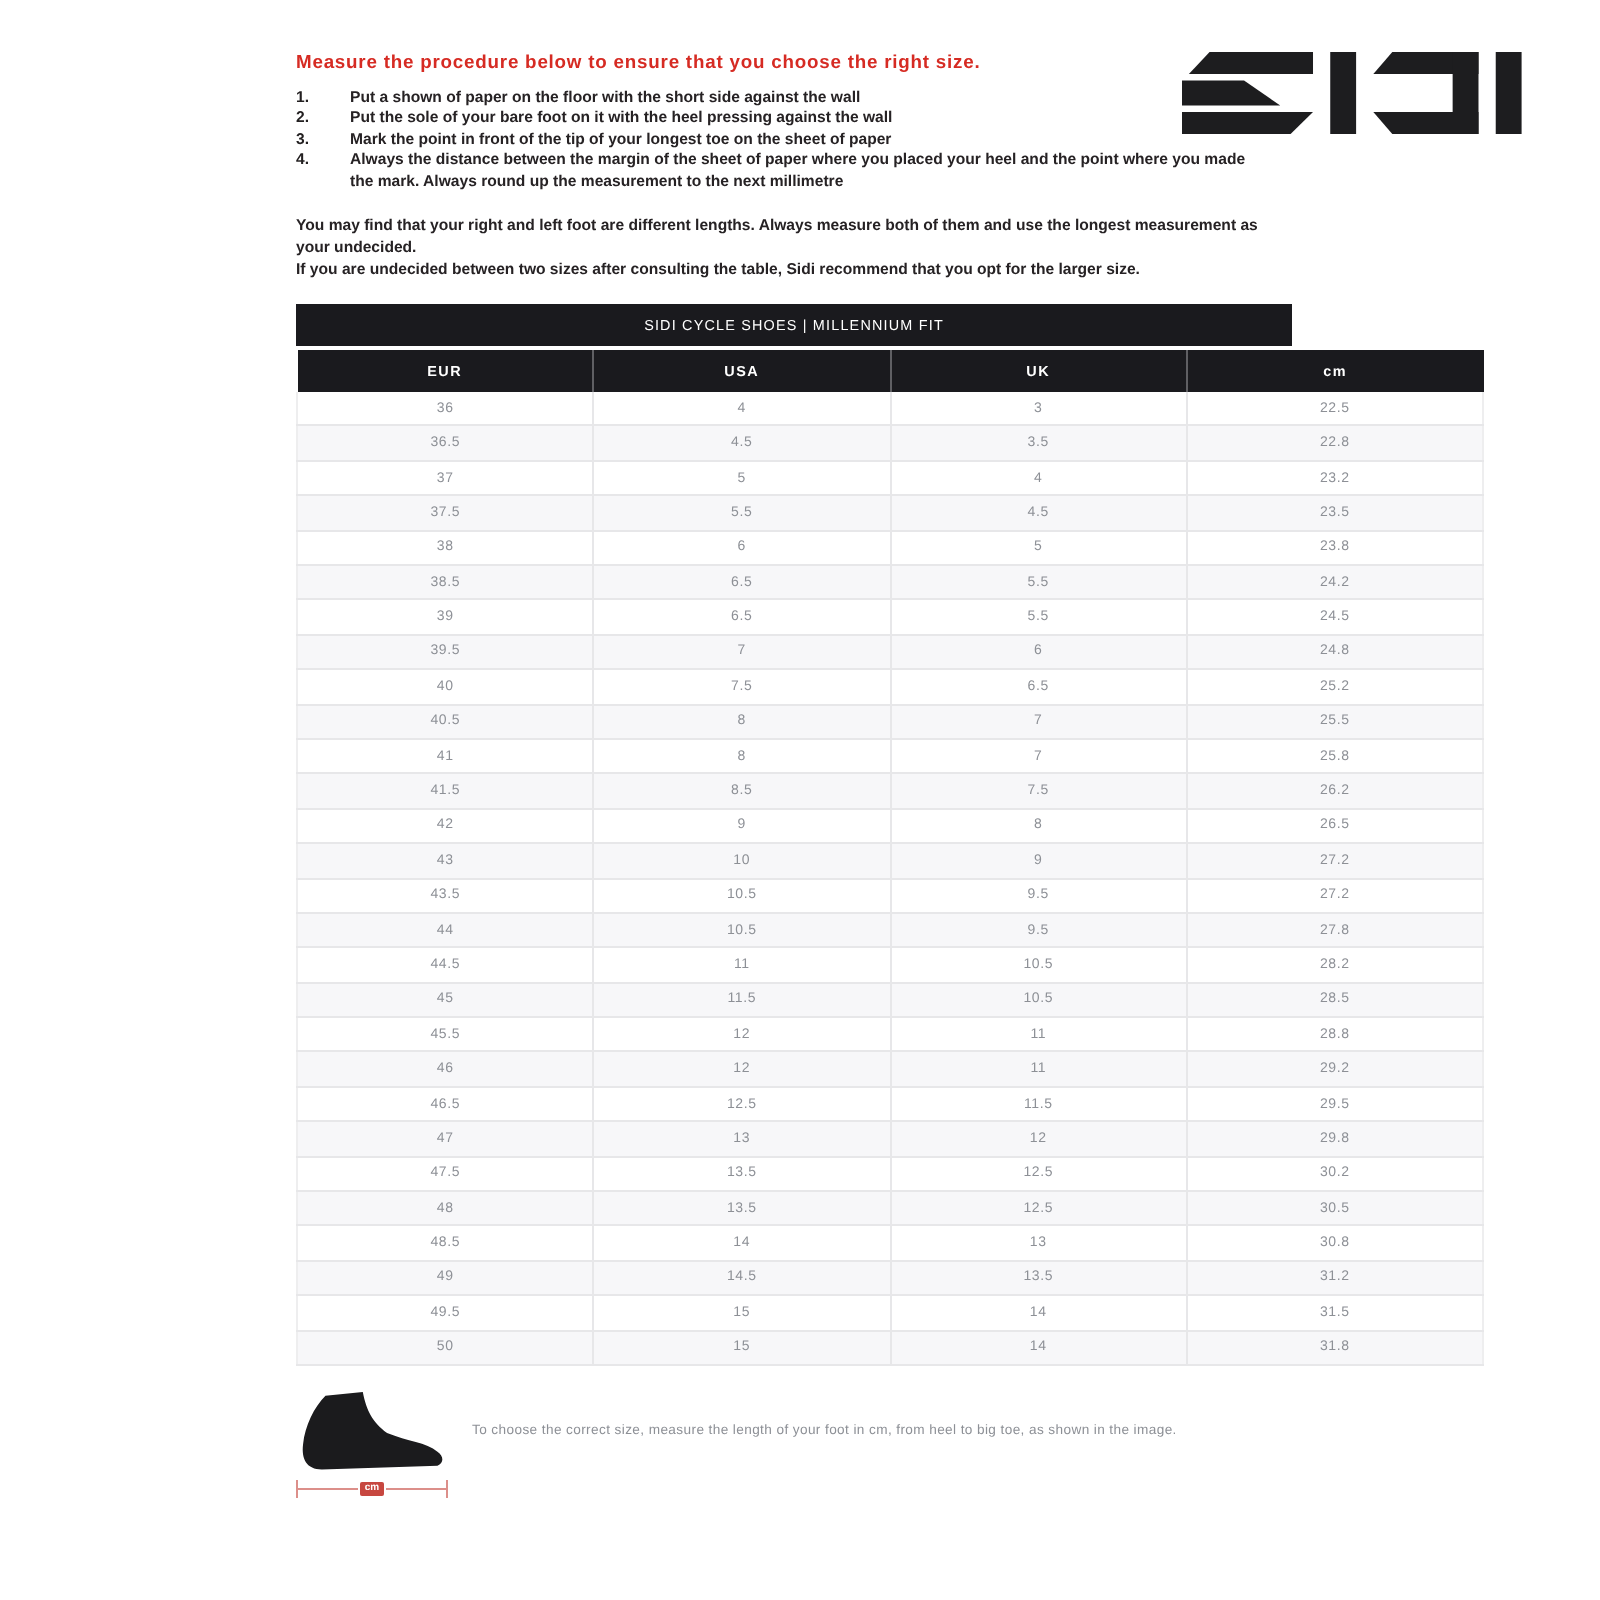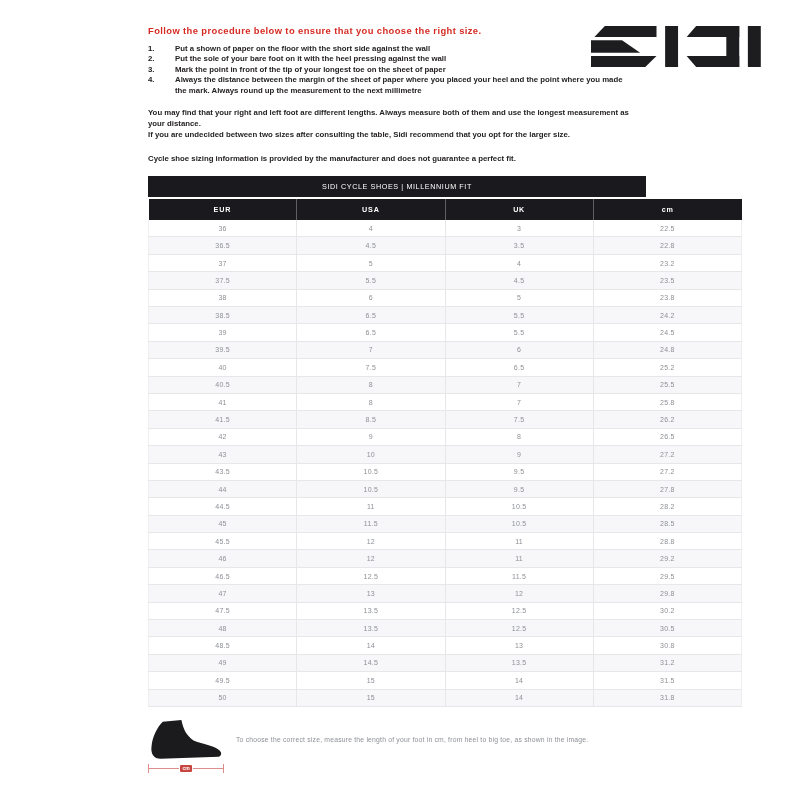--- a/index.html
+++ b/index.html
@@ -87,21 +87,21 @@
         <rect x="157" y="0" width="15" height="52"></rect>
         <polygon points="111,38 172,38 172,52 122,52"></polygon>
 
         <rect x="182" y="0" width="15" height="52"></rect>
       </g>
     </svg>
   </div>
 
   <div class="content">
 
-    <p class="red-heading">Follow the procedure below to ensure that you choose the right size.</p>
+    <p class="red-heading">Measure the procedure below to ensure that you choose the right size.</p>
 
 
     <ol class="steps">
       <li>
         <span class="num">1.</span>
         <span class="txt">
           <div>Put a shown of paper on the floor with the short side against the wall</div>
         </span>
       </li>
       <li>
@@ -120,25 +120,24 @@
         <span class="num">4.</span>
         <span class="txt">
           <div>Always the distance between the margin of the sheet of paper where you placed your heel and the point where you made</div>
           <div>the mark. Always round up the measurement to the next millimetre</div>
         </span>
       </li>
     </ol>
 
     <div class="para">
       <div>You may find that your right and left foot are different lengths. Always measure both of them and use the longest measurement as</div>
-      <div>your distance.</div>
+      <div>your undecided.</div>
       <div>If you are undecided between two sizes after consulting the table, Sidi recommend that you opt for the larger size.</div>
     </div>
 
-    <p class="disclaimer">Cycle shoe sizing information is provided by the manufacturer and does not guarantee a perfect fit.</p>
 
     <div class="table-wrap">
       <div class="table-title">SIDI CYCLE SHOES | MILLENNIUM FIT</div>
       <table class="sizes">
         <thead>
           <tr>
             <th>EUR</th>
             <th>USA</th>
             <th>UK</th>
             <th>cm</th>

